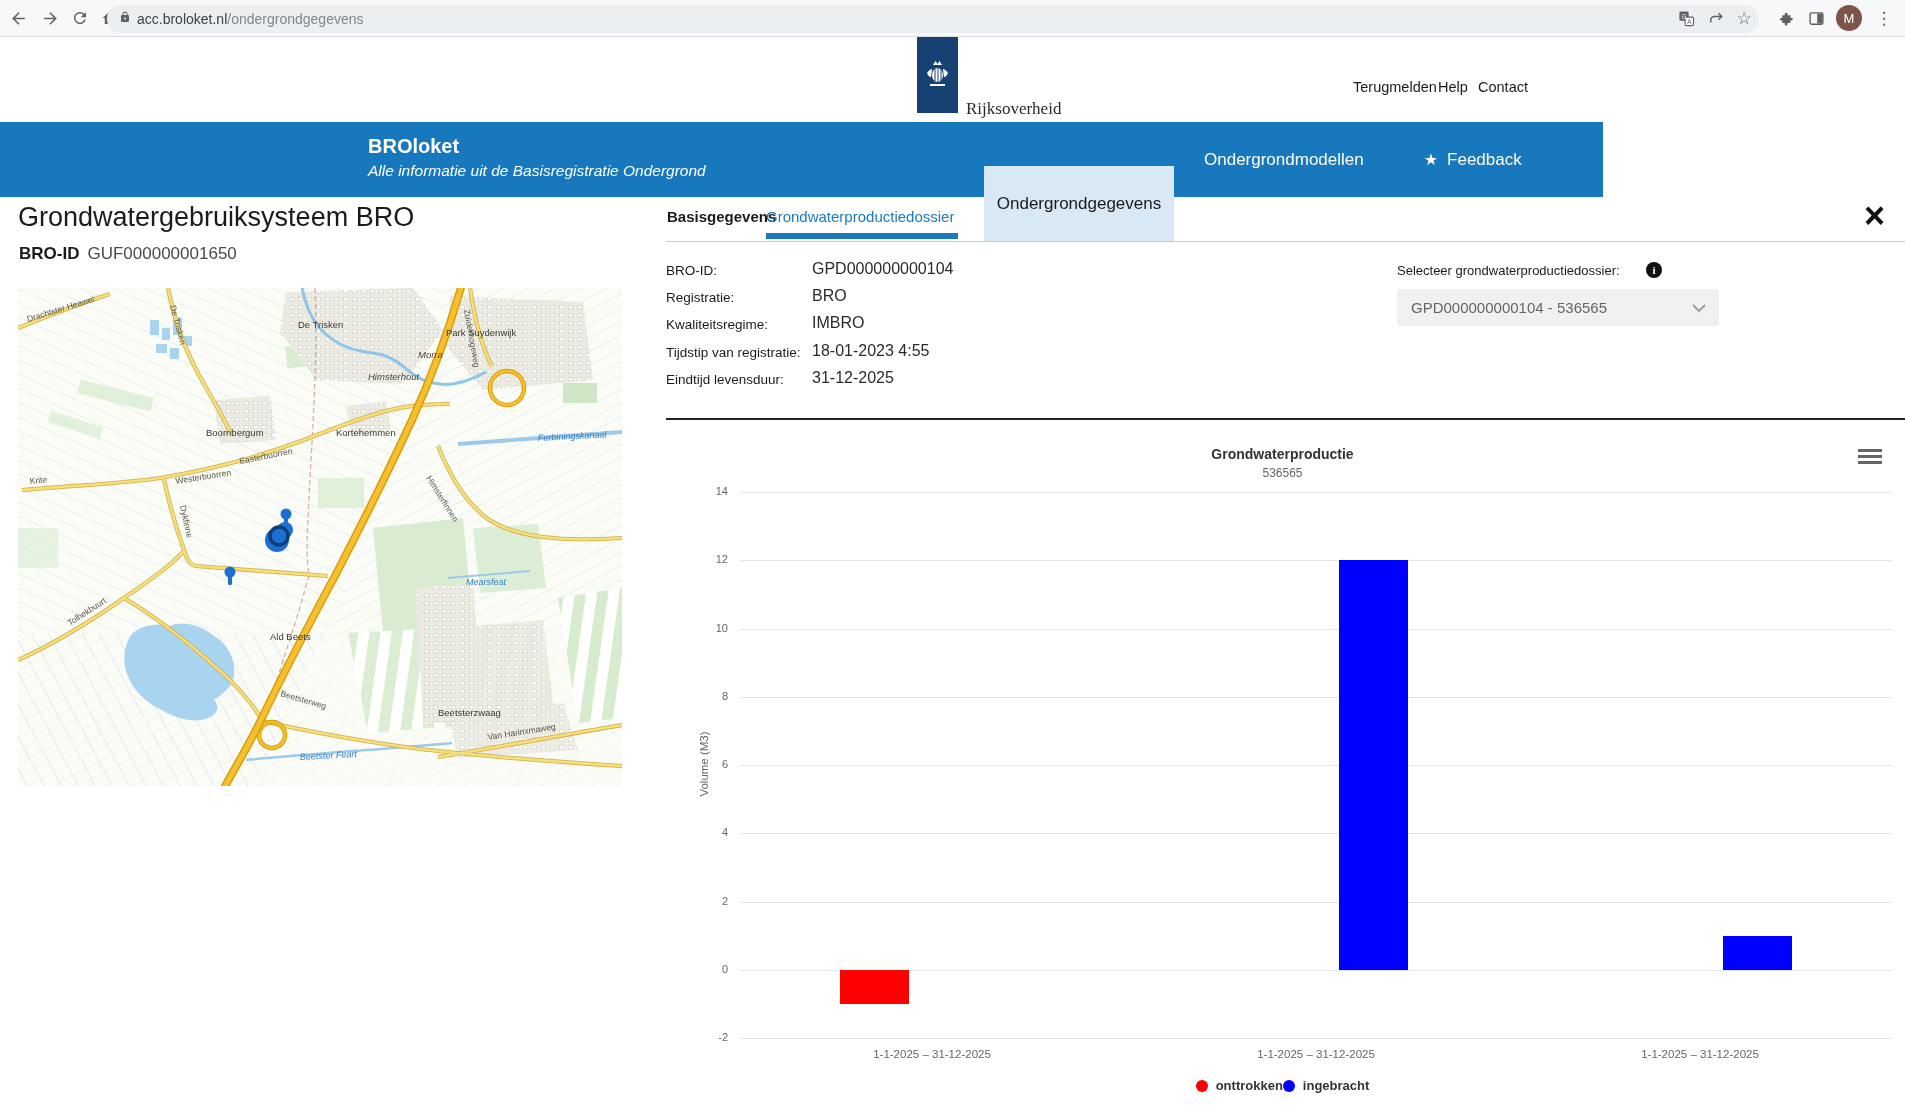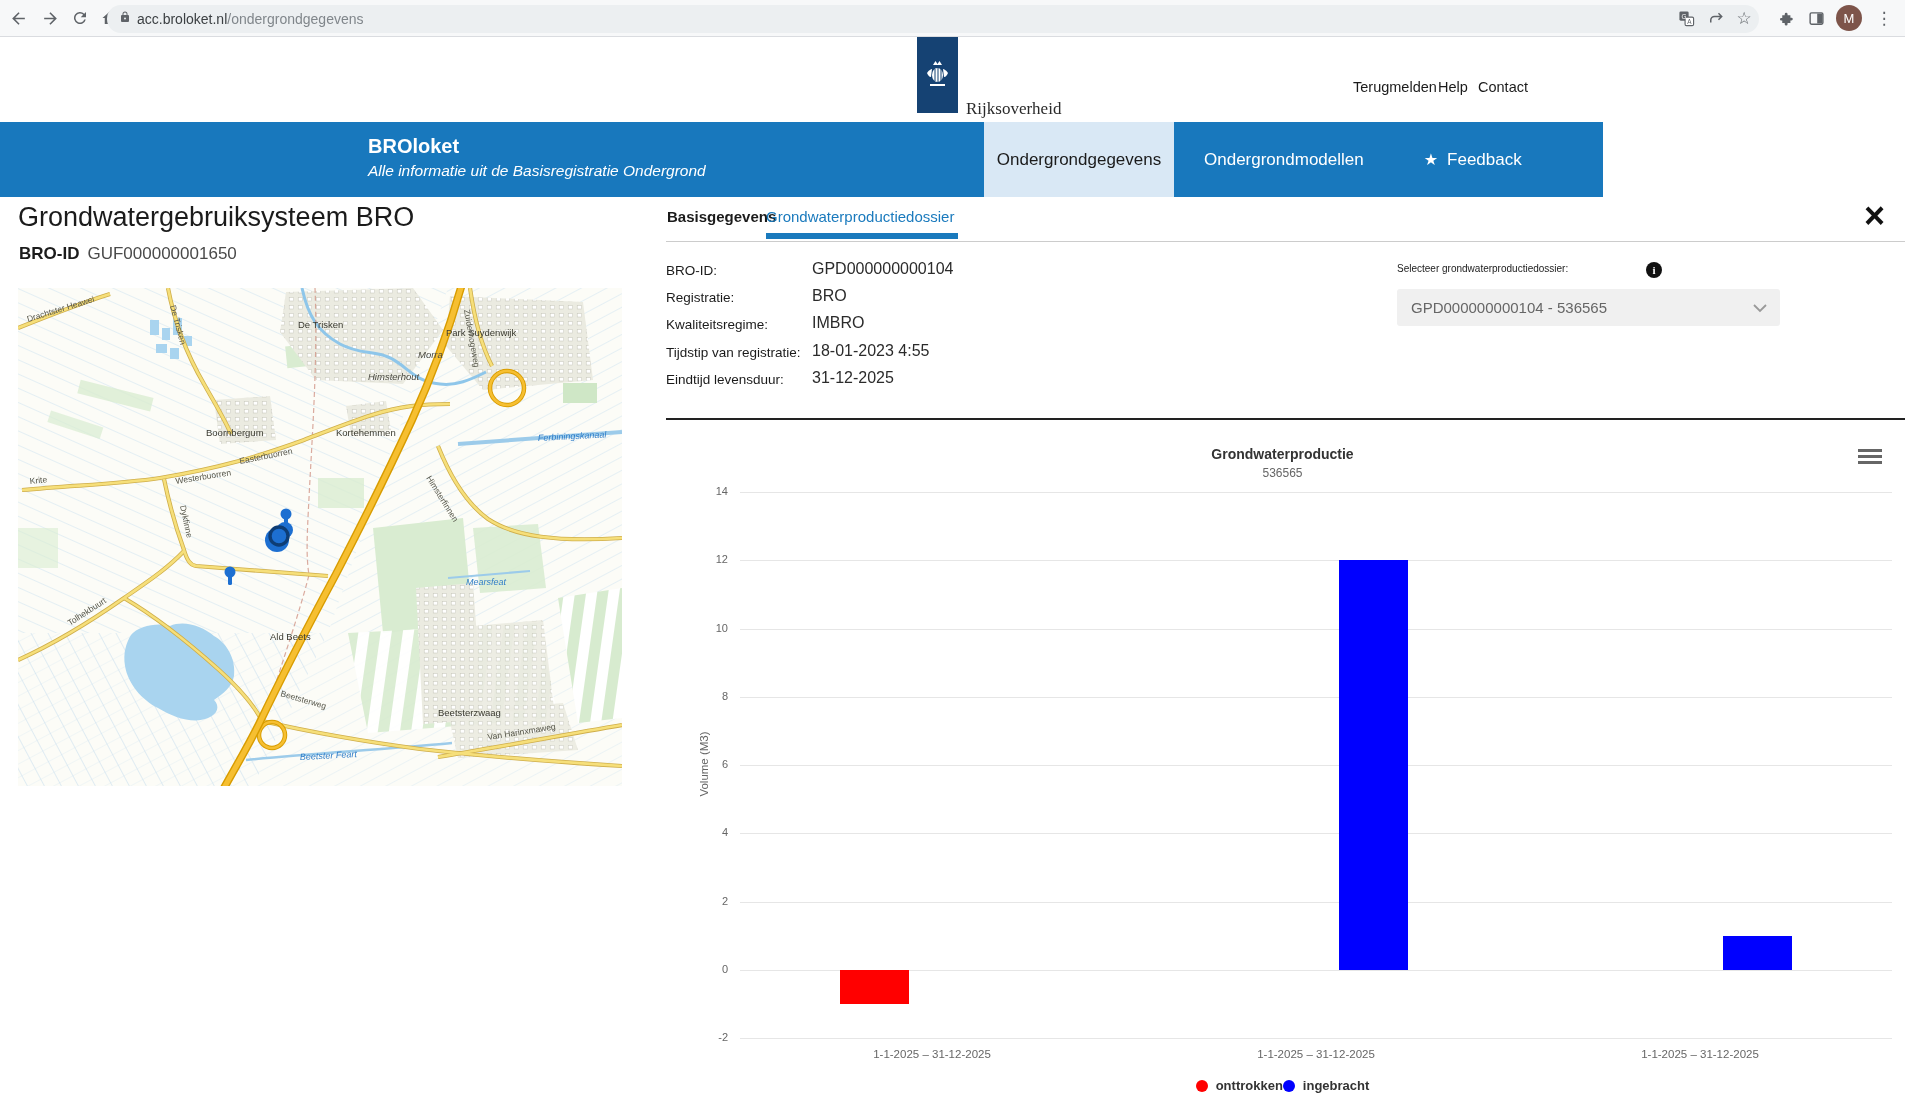--- a/index.html
+++ b/index.html
@@ -28,21 +28,21 @@
   .hdr-link { position:absolute; top:42px; font-size:14.5px; color:#1b1b1b; cursor:pointer; }
 
   
   #bluebar { position:absolute; left:0; top:122px; width:1603px; height:75px; background:#1878bd; }
   #brand { position:absolute; left:368px; top:13px; color:#fff; }
   #brand .b1 { font-size:20px; font-weight:bold; }
   #brand .b2 { font-size:15.5px; font-style:italic; margin-top:4px; }
   #mainnav { position:absolute; left:984px; top:0; height:75px; display:flex; }
   .nav-item { height:75px; display:flex; align-items:center; font-size:17px; color:#fff;
               cursor:pointer; padding:0 30px; }
-  .nav-item.active { background:#d9e8f5; color:#1b1b1b; width:190px; justify-content:center; padding:0; }
+  .nav-item.active { background:#d9e8f5; color:#1b1b1b; width:190px; justify-content:center; padding:0;margin-top:44px; }
   .nav-star { margin-right:9px; font-size:16px; }
 
   
   #page-title { position:absolute; left:18px; top:202px; font-size:27px; color:#1b1b1b; }
   #bro-id-line { position:absolute; left:19px; top:244px; font-size:17px; color:#4a4a4a; }
   #bro-id-line b { color:#1b1b1b; margin-right:8px; }
   #map-wrap { position:absolute; left:18px; top:288px; width:604px; height:498px; }
   .ml-road  { font-size:8.5px;  fill:#56564a; }
   .ml-place { font-size:9.5px;  fill:#3a3a30; }
   .ml-place2{ font-size:9.5px;  fill:#4a4a42; font-style:italic; }
@@ -55,25 +55,25 @@
   #tab-underline { position:absolute; left:766px; top:233px; width:192px; height:6px; background:#1a7abd; }
   #tab-divider { position:absolute; left:666px; top:241px; width:1239px; height:1px; background:#ccc; }
   #close-btn { position:absolute; left:1864px; top:198px; font-size:36px; font-weight:bold;
                color:#111; cursor:pointer; line-height:36px; }
 
   #details { position:absolute; left:666px; top:257px; }
   .drow { position:relative; height:27.2px; width:560px; }
   .dlabel { position:absolute; left:0; top:6px; font-size:13.5px; color:#1b1b1b; }
   .dvalue { position:absolute; left:146px; top:3px; font-size:16px; color:#2b2b2b; }
 
-  #selector-label { position:absolute; left:1397px; top:263px; font-size:10px; color:#1b1b1b; }
+  #selector-label { position:absolute; left:1397px; top:263px; font-size:13px; color:#1b1b1b; }
   #info-icon { position:absolute; left:1646px; top:262px; width:16px; height:16px; border-radius:50%;
                background:#111; color:#fff; font-size:11px; font-weight:bold;
                font-family:"Liberation Serif",serif; display:flex; align-items:center; justify-content:center; }
-  #dossier-select { position:absolute; left:1397px; top:289px; width:383px; height:37px; background:#f0f0f0;
+  #dossier-select { position:absolute; left:1397px; top:289px; width:322px; height:37px; background:#f0f0f0;
                     border-radius:3px; display:flex; align-items:center; padding:0 14px;
                     font-size:15px; color:#666; cursor:pointer; }
   #dossier-select svg { position:absolute; right:12px; }
 
   #section-divider { position:absolute; left:666px; top:418px; width:1239px; height:2px; background:#222; }
 
   
   #chart-area { position:absolute; left:666px; top:430px; width:1233px; height:681px; }
   #chart-title { position:absolute; left:0; width:1233px; top:16px; text-align:center;
                  font-size:14px; font-weight:bold; color:#333; }

